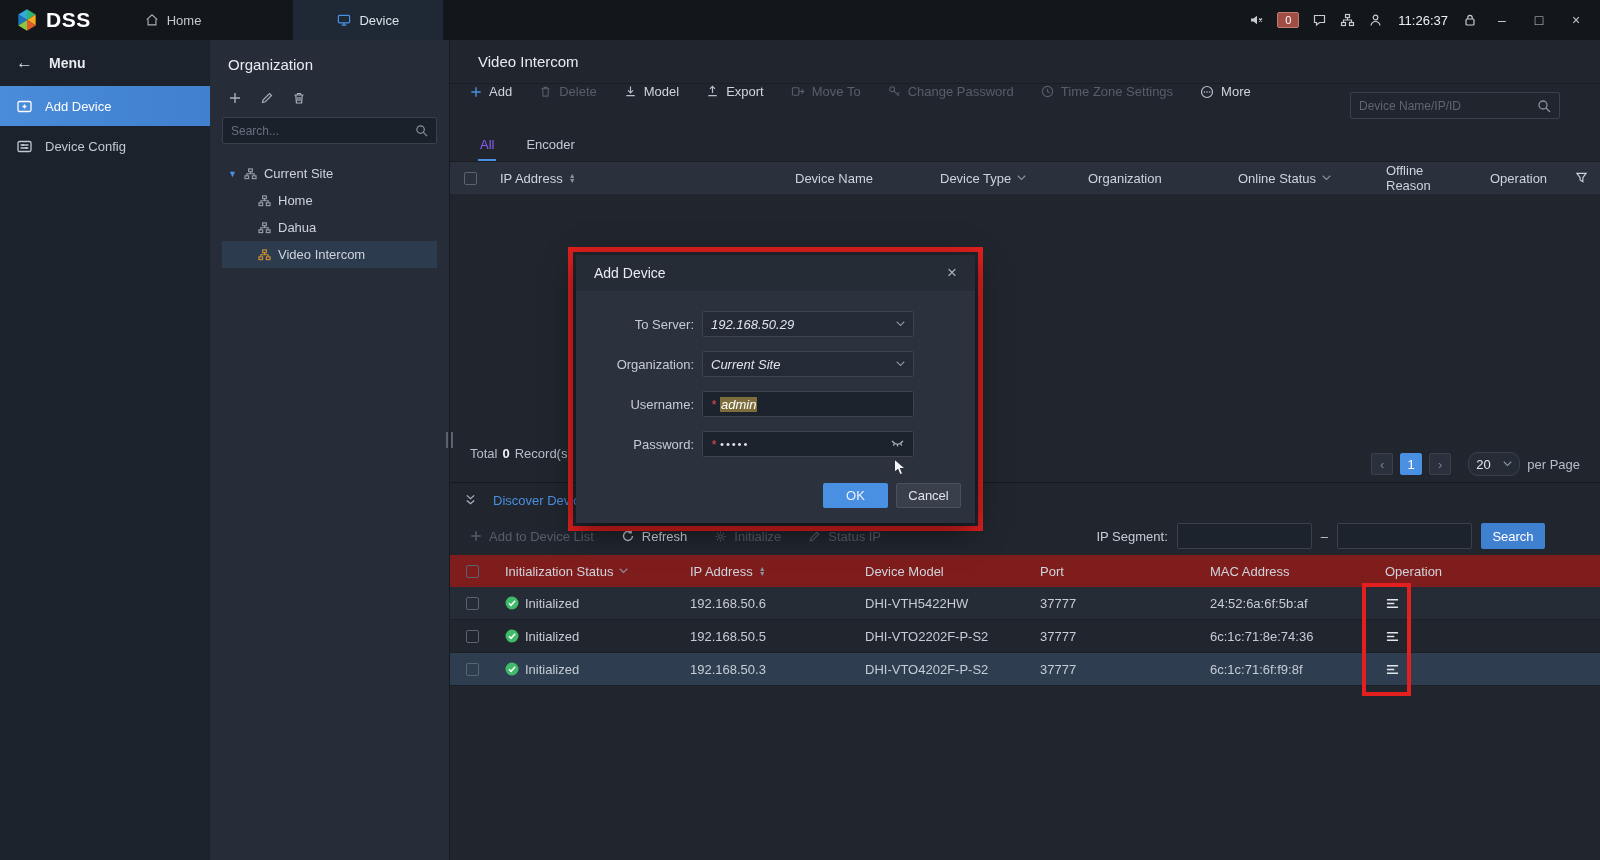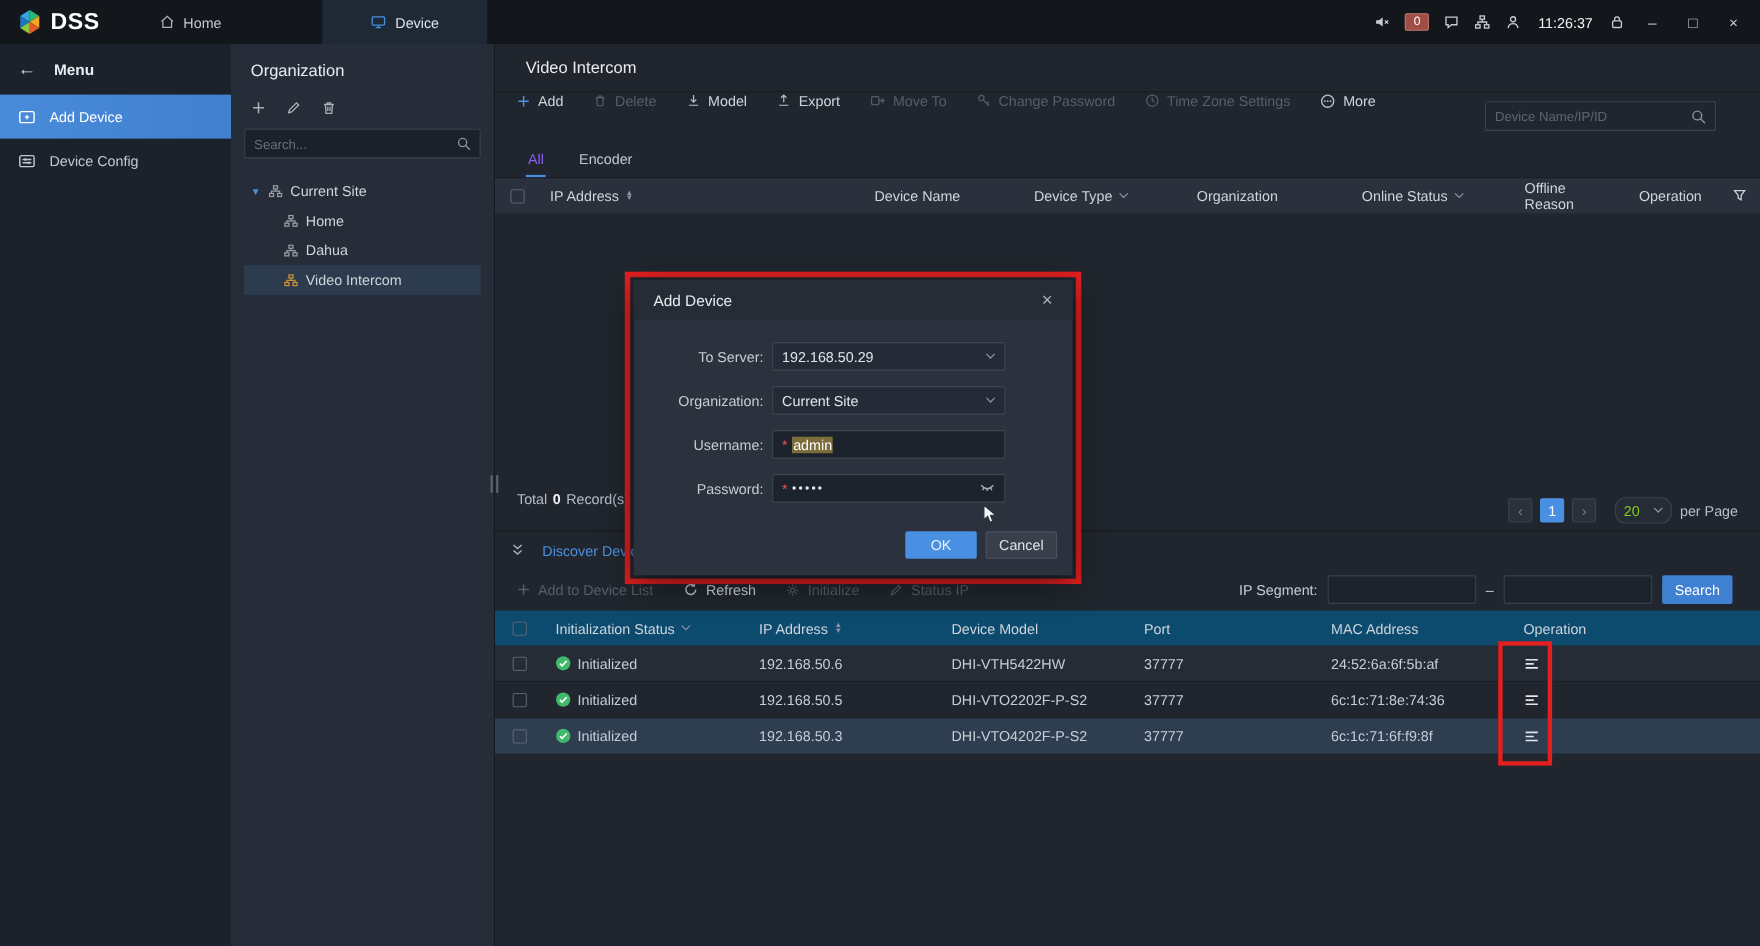--- a/index.html
+++ b/index.html
@@ -78,51 +78,51 @@
   .sort { display:flex; flex-direction:column; line-height:4px; font-size:7px; color:#8a93a0; gap:1px; }
   .hcaret { color:#8a93a0; }
   .mt-body { height:252px; }
   .mt-footer { height:36px; display:flex; gap:5px; padding:0 20px; color:#b7bec8; }
   .mt-footer b { color:#f0f3f7; }
   .pager { margin-left:auto; display:flex; align-items:center; gap:7px; }
   .pg-btn { width:22px; height:22px; background:#2a313c; border:1px solid #3a414d; border-radius:2px; color:#7a828d;
             display:flex; align-items:center; justify-content:center; font-size:13px; }
   .pg-btn.active { background:#4a90e2; border-color:#4a90e2; color:#fff; }
   .pg-size { width:52px; height:24px; margin-left:10px; background:#262c36; border:1px solid #3a414d; border-radius:10px;
-             display:flex; align-items:center; justify-content:space-between; padding:0 7px; color:#84cc16; }
+             display:flex; align-items:center; justify-content:space-between; padding:0 7px; color:#e5e5e5; }
 
   
   .bottom-panel { flex:1; border-top:1px solid #161a20; display:flex; flex-direction:column; }
   .bp-tabrow { height:34px; display:flex; align-items:center; gap:16px; padding:0 14px; }
   .bp-collapse { color:#aab1bb; }
   .bp-tab { color:#4a90e2; }
   .bp-toolbar { height:38px; display:flex; align-items:center; gap:27px; padding:0 20px; position:relative; }
-  .ip-seg { position:absolute; right:25px; display:flex; align-items:center; gap:9px; }
+  .ip-seg { position:absolute; right:55px; display:flex; align-items:center; gap:9px; }
   .ip-seg input { width:135px; height:26px; background:#1d232c; border:1px solid #3a414d; border-radius:2px; color:#c6ccd5; padding:0 8px; outline:0; }
   .btn-search { width:64px; height:26px; background:#4080d0; border-radius:2px; color:#fff; display:flex; align-items:center; justify-content:center; }
-  .d-head { height:32px; background:#0c4a6e; display:flex; align-items:center; color:#ced4dc; }
+  .d-head { height:32px; background:#7f1d1d; display:flex; align-items:center; color:#ced4dc; }
   .dc-check { width:45px; justify-content:center; }
   .dc-status { width:185px; } .dc-ip { width:175px; } .dc-model { width:175px; }
   .dc-port { width:170px; } .dc-mac { width:175px; } .dc-op { flex:1; }
   .d-row { height:33px; display:flex; align-items:center; color:#c6ccd5; border-bottom:1px solid #1b2027; }
   .d-row.r0 { background:#262c36; }
   .d-row.r1 { background:#21262e; }
   .d-row.selected { background:#2e3e50; }
   .opic { color:#e2e6eb; }
 
   
   .modal-annotation { position:absolute; left:568px; top:247px; border:5px solid #e31f1f; padding:3px; z-index:100; }
   .modal { width:399px; height:268px; background:#2b323d; box-shadow:0 8px 28px rgba(0,0,0,.55); }
   .m-title { height:36px; background:#262c36; display:flex; align-items:center; padding:0 18px; color:#e8ecf1; font-size:14px; }
   .m-close { margin-left:auto; color:#aab1bb; font-size:17px; }
   .m-body { padding-top:20px; }
   .m-row { display:flex; align-items:center; margin-bottom:14px; }
   .m-label { width:118px; text-align:right; color:#c6ccd5; }
   .m-select, .m-input { width:212px; height:26px; margin-left:8px; border:1px solid #3e4550; border-radius:2px;
-                        display:flex; align-items:center; padding:0 8px; color:#e0e5eb; }
+                        display:flex; align-items:center; padding:0 8px; color:#e0e5eb;font-style:italic; }
   .m-select { background:#242b36; justify-content:space-between; }
   .m-input { background:#1d232c; }
   .req { color:#e05050; margin-right:4px; }
   .hl { background:#7d6d3c; color:#fff; padding:0 1px; }
   .dots { letter-spacing:2px; font-size:11px; }
   .m-eye { margin-left:auto; color:#aab1bb; }
   .m-btns { display:flex; justify-content:flex-end; gap:8px; padding:12px 14px 0 0; }
   .btn-ok { width:65px; height:25px; background:#4a90e2; border-radius:2px; color:#e8f1fb; display:flex; align-items:center; justify-content:center; }
   .btn-cancel { width:65px; height:25px; background:#39404c; border:1px solid #4a525e; border-radius:2px; color:#dfe4ea; display:flex; align-items:center; justify-content:center; }
 

